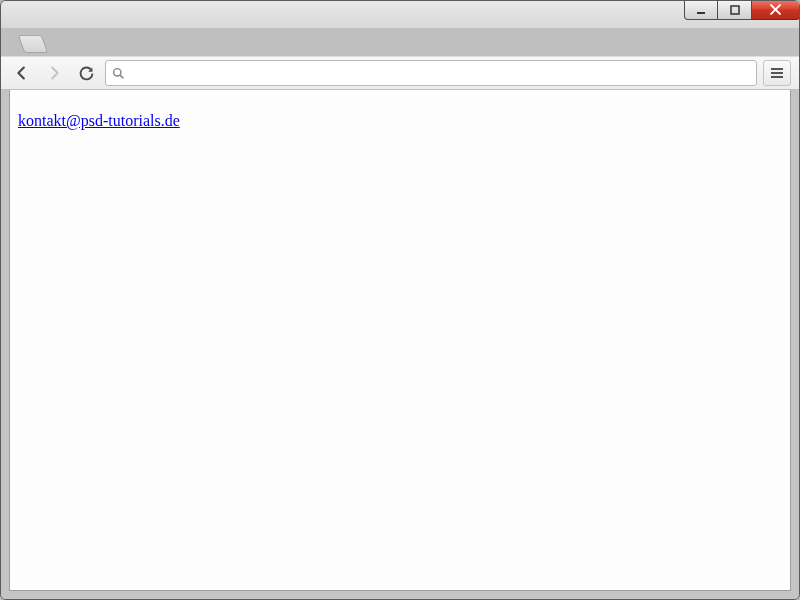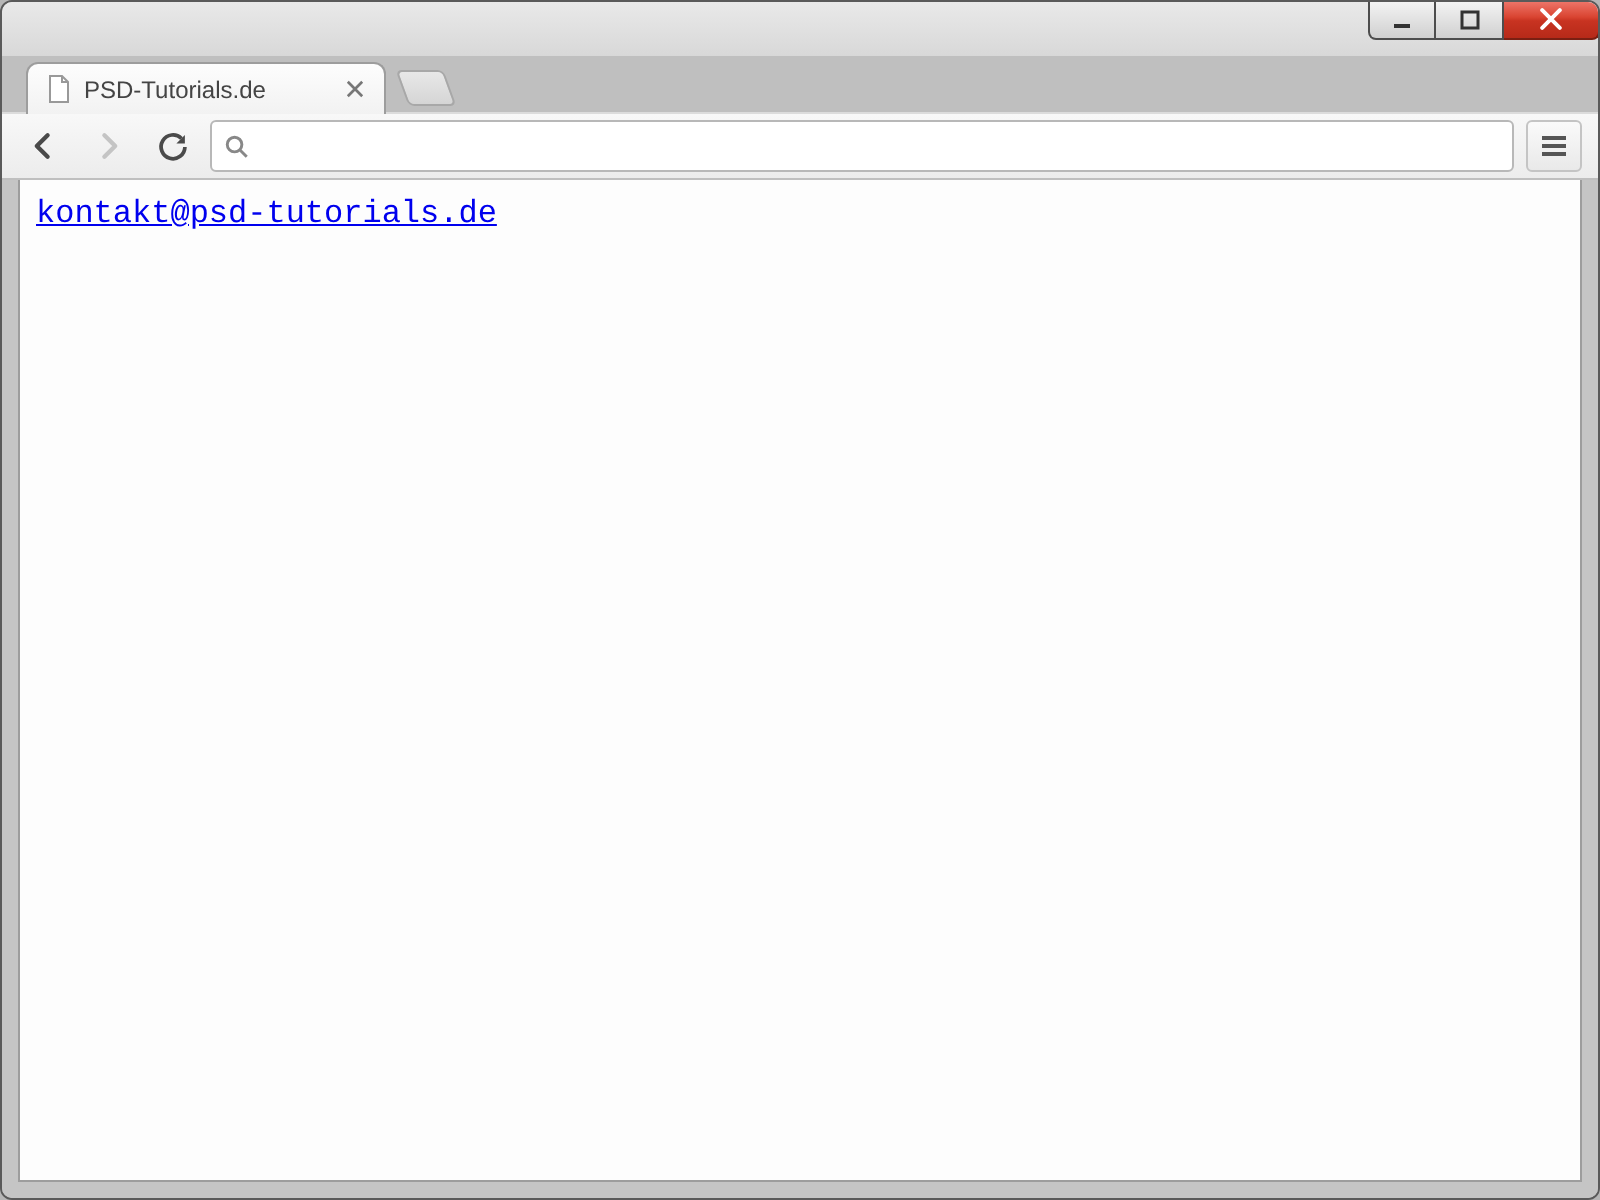--- a/index.html
+++ b/index.html
@@ -165,22 +165,22 @@
     flex: 1;
     padding: 0 8px 8px 8px;
     background: #c5c5c5;
     display: flex;
   }
   .page {
     flex: 1;
     background: #fdfdfd;
     border: 1px solid #9d9d9d;
     border-top: none;
-    padding: 8px 8px;
-    font-family: Liberation Mono, monospace;
+    padding: 22px 8px;
+    font-family: Liberation Serif, serif;
     font-size: 16px;
   }
   .page a {
     color: #0000ee;
     text-decoration: underline;
   }
 </style>
 </head>
 <body>
 
@@ -200,34 +200,20 @@
       </div>
       <div class="win-btn close">
         <svg width="11" height="11" viewBox="0 0 10 10">
             <path d="M1 1 L9 9 M9 1 L1 9" stroke="#fff" stroke-width="1.8" stroke-linecap="round"></path>
           </svg>
       </div>
     </div>
   </div>
 
   <div class="tabstrip">
-    <div class="tab">
-      <span class="favicon">
-        <svg width="13" height="15" viewBox="0 0 13 15">
-            <path d="M2 1 h6 l3 3 v10 h-9 z" fill="#fff" stroke="#999" stroke-width="1"></path>
-            <path d="M8 1 v3 h3" fill="none" stroke="#999" stroke-width="1"></path>
-          </svg>
-      </span>
-      <span>PSD-Tutorials.de</span>
-      <span class="close-tab">
-        <svg width="9" height="9" viewBox="0 0 10 10">
-            <path d="M1 1 L9 9 M9 1 L1 9" stroke="#777" stroke-width="1.5"></path>
-          </svg>
-      </span>
-    </div>
     <div class="newtab"></div>
   </div>
 
   <div class="toolbar">
     <div class="nav-btn">
       <svg width="18" height="18" viewBox="0 0 20 20">
           <path d="M12 4 L6 10 L12 16" fill="none" stroke="#4a4a4a" stroke-width="2.4" stroke-linecap="round" stroke-linejoin="round"></path>
         </svg>
     </div>
     <div class="nav-btn disabled">

